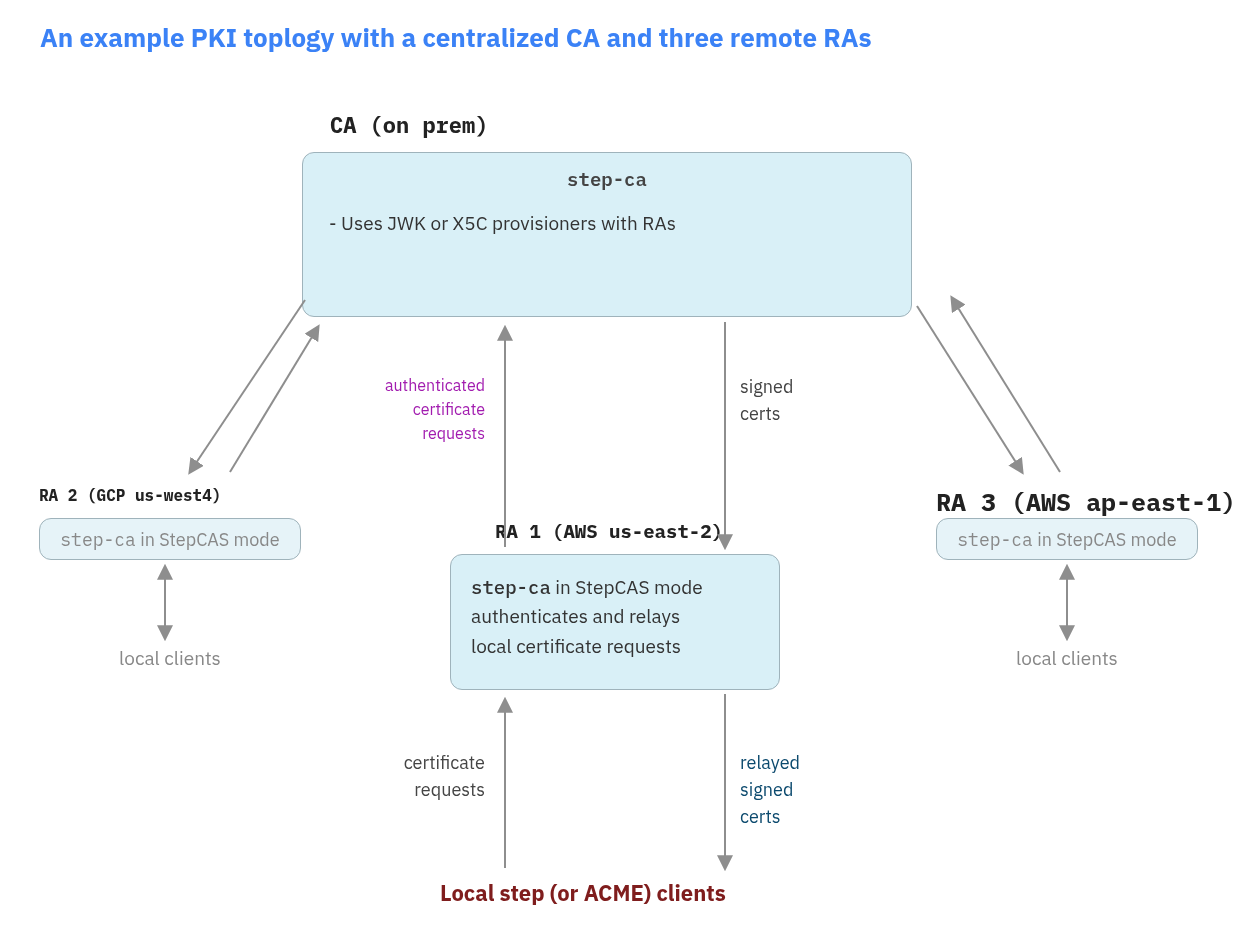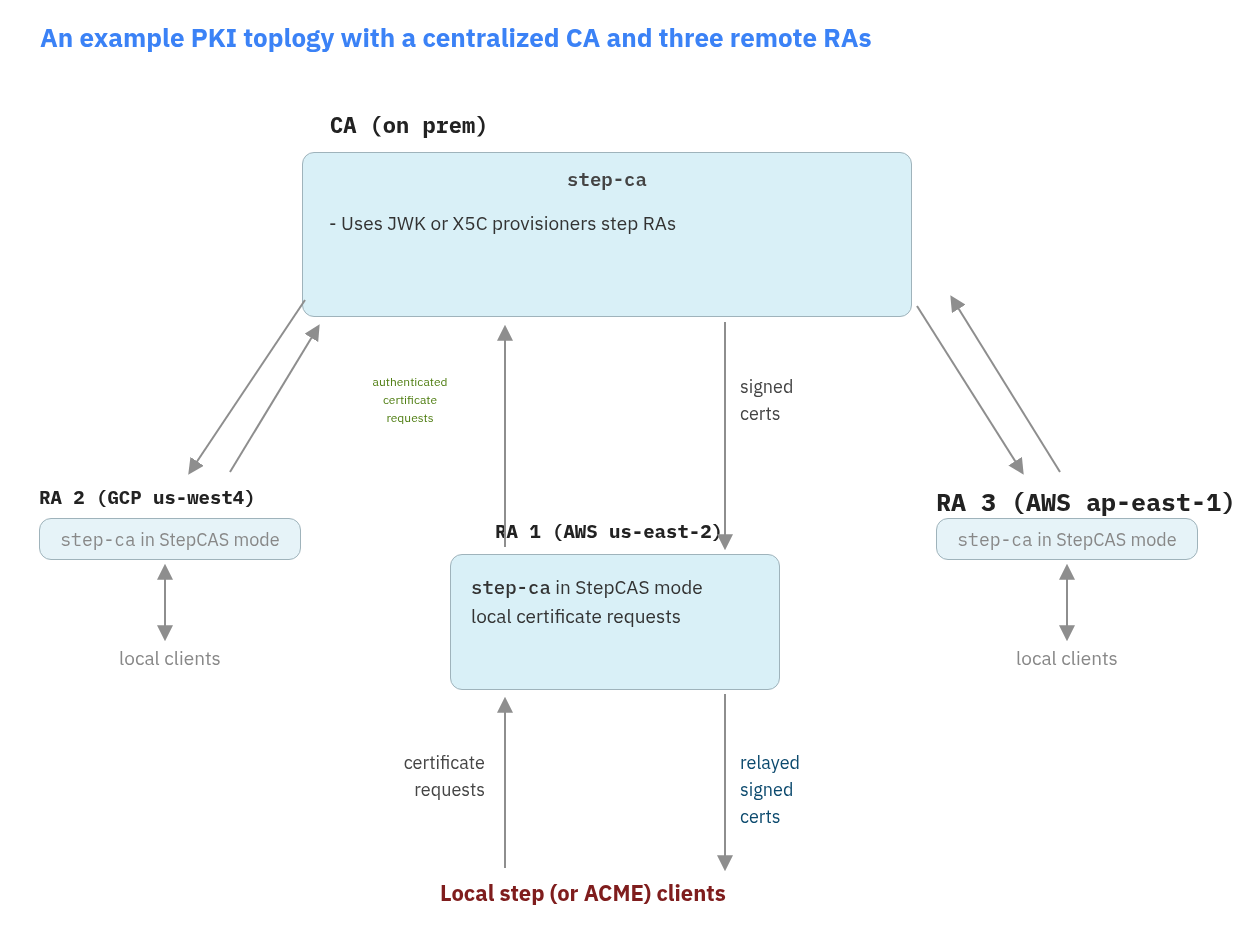--- a/index.html
+++ b/index.html
@@ -55,21 +55,21 @@
     left: 26px;
     top: 54px;
     font-size: 19px;
     line-height: 1.7;
     color: #333;
   }
   .ra2-label {
     position: absolute;
     left: 39px;
     top: 485px;
-    font-size: 19px;
+    font-size: 16px;
     font-weight: 700;
   }
   .ra2-box {
     position: absolute;
     left: 39px;
     top: 518px;
     width: 262px;
     height: 42px;
     background: #e6f3f8;
     border: 1px solid #9fb3bb;
@@ -143,23 +143,23 @@
     box-sizing: border-box;
     padding: 18px 20px;
     font-size: 19px;
     line-height: 1.55;
     color: #333;
   }
   .auth-req-label {
     position: absolute;
     left: 335px;
     top: 373px;
-    font-size: 12px;
-    color: #4d7c0f;
-    text-align: center;
+    font-size: 16px;
+    color: #a21caf;
+    text-align: right;
     width: 150px;
     line-height: 1.5;
   }
   .signed-certs-label {
     position: absolute;
     left: 740px;
     top: 373px;
     font-size: 18px;
     color: #444;
     line-height: 1.5;
@@ -202,21 +202,21 @@
 </head>
 <body>
 
 <div class="title">An example PKI toplogy with a centralized CA and three remote RAs</div>
 
 <div class="ca-label mono">CA (on prem)</div>
 
 <div class="ca-box">
   <div class="ca-box-title mono">step-ca</div>
   <div class="ca-box-lines">
-    <div>- Uses JWK or X5C provisioners step RAs</div>
+    <div>- Uses JWK or X5C provisioners with RAs</div>
   </div>
 </div>
 
 <div class="ra2-label mono">RA 2 (GCP us-west4)</div>
 <div class="ra2-box">
   <span>
     <span class="mono">step-ca</span><span> in StepCAS mode</span>
   </span>
 </div>
 <div class="ra2-clients">local clients</div>
@@ -227,20 +227,21 @@
     <span class="mono">step-ca</span><span> in StepCAS mode</span>
   </span>
 </div>
 <div class="ra3-clients">local clients</div>
 
 <div class="ra1-label mono">RA 1 (AWS us-east-2)</div>
 <div class="ra1-box">
   <div>
     <span class="mono" style="font-weight:500;">step-ca</span><span> in StepCAS mode</span>
   </div>
+  <div>authenticates and relays</div>
   <div>local certificate requests</div>
 </div>
 
 <div class="auth-req-label">
   <div>authenticated</div>
   <div>certificate</div>
   <div>requests</div>
 </div>
 
 <div class="signed-certs-label">

